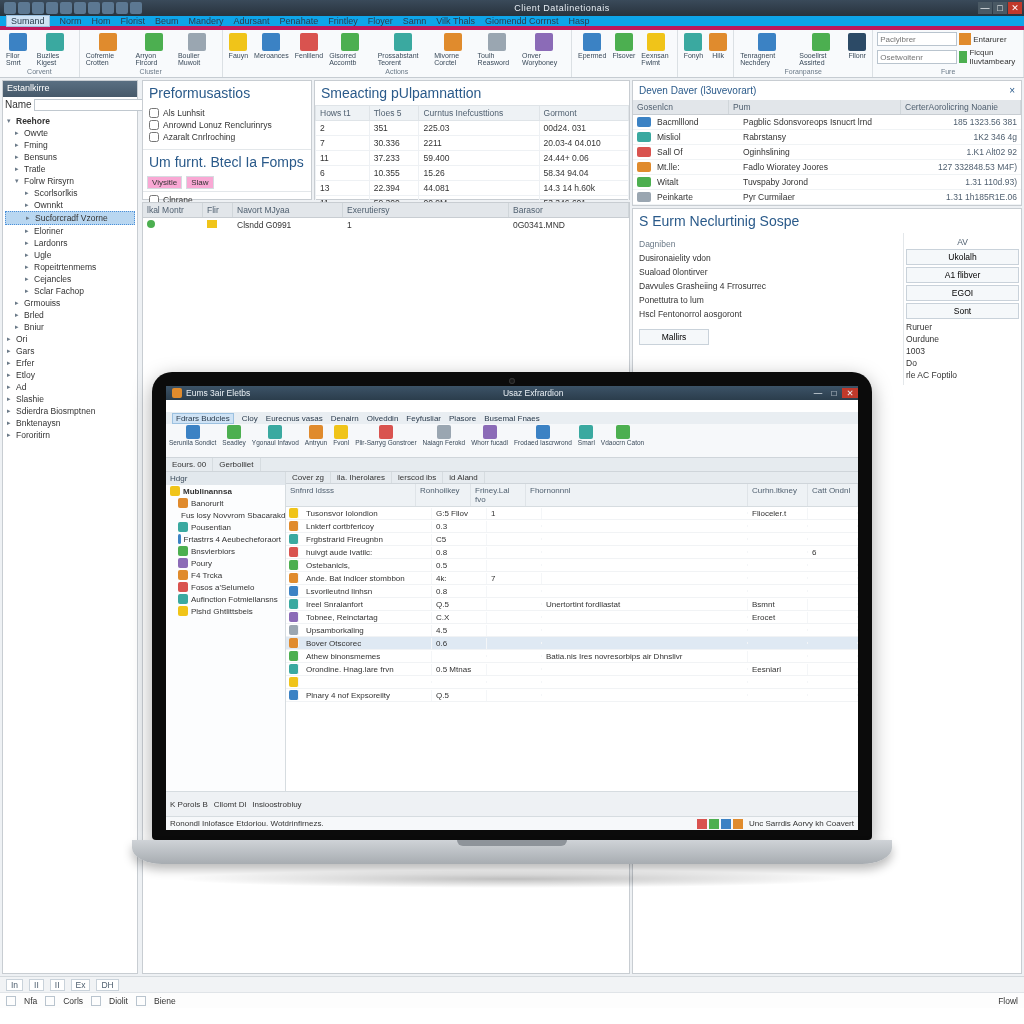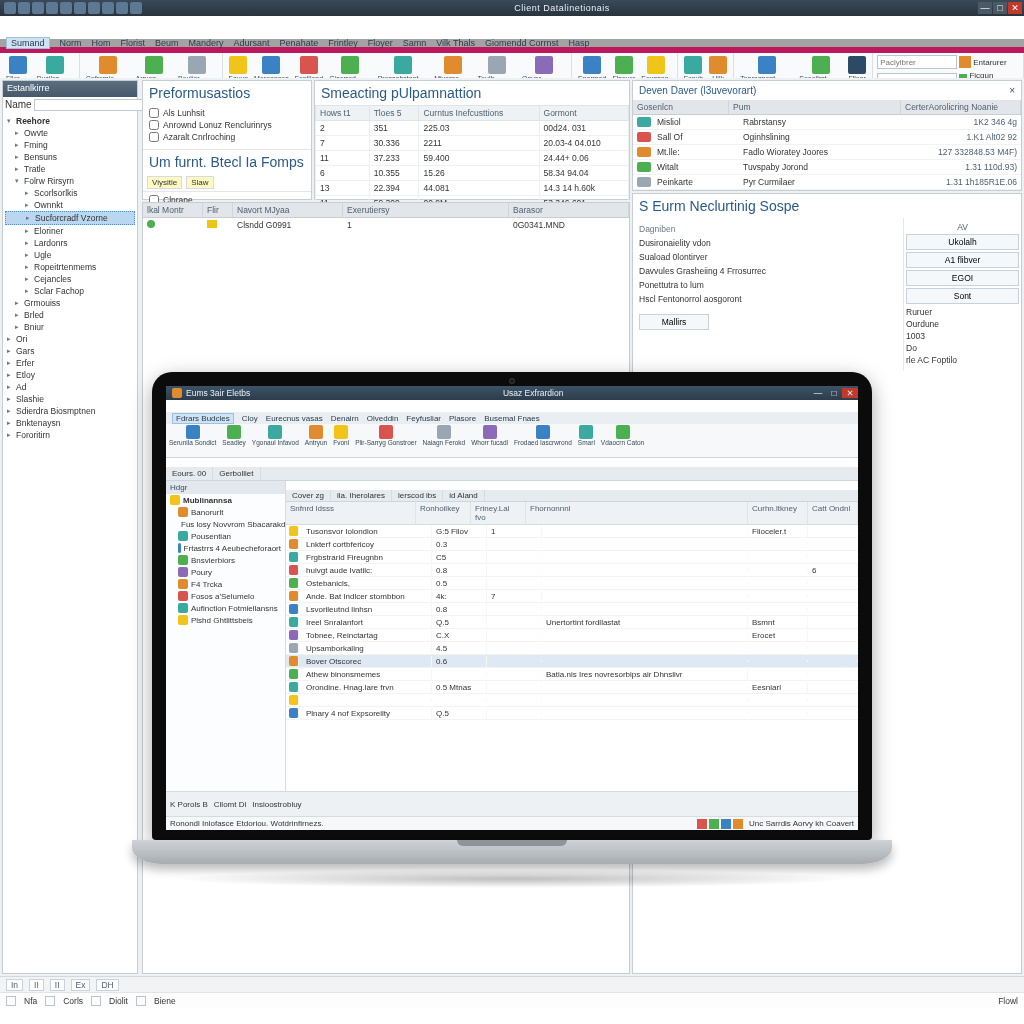--- a/index.html
+++ b/index.html
@@ -11,21 +11,21 @@
 
 .bg-title { height: 16px; background: linear-gradient(#3a4a5a,#28333d); display:flex; align-items:center; color:#e8eef4; font-size:9px; }
 .bg-title .qat { display:flex; gap:2px; padding:0 4px; }
 .bg-title .qat span { width:12px; height:12px; background:#5c7892; border-radius:2px; display:inline-block; }
 .bg-title .cap { flex:1; text-align:center; letter-spacing:.5px; }
 .bg-title .win { display:flex; gap:1px; padding-right:2px; }
 .bg-title .win span { width:14px; height:12px; display:inline-flex; align-items:center; justify-content:center; font-size:9px; background:#4a5964; color:#fff; }
 .bg-title .win .close { background:#c0392b; }
 
 
-.bg-menu { height:14px; background:#a3a3a3; border-bottom:6px solid #be185d; display:flex; gap:10px; padding:0 6px; font-size:9px; color:#2a3b4c; align-items:center;margin-top:23px; }
+.bg-menu { height:14px; background:#0ea5e9; border-bottom:4px solid #be185d; display:flex; gap:10px; padding:0 6px; font-size:9px; color:#2a3b4c; align-items:center; }
 .bg-menu span:first-child { background:#cfe3f5; padding:0 4px; border:1px solid #9cc1e0; }
 
 
 .bg-ribbon { height:48px; background:#f8fafc; border-bottom:1px solid #c6ccd2; display:flex; }
 .rb-group { border-right:1px solid #dbe0e4; padding:2px 4px; display:flex; flex-direction:column; justify-content:space-between; }
 .rb-icons { display:flex; gap:2px; }
 .rb-btn { display:flex; flex-direction:column; align-items:center; gap:1px; padding:1px 2px; font-size:7px; color:#3a4a5a; }
 .rb-btn .ic { width:18px; height:18px; border-radius:2px; display:block; }
 .rb-lbl { font-size:7px; color:#6b7a88; text-align:center; }
 .rb-input { width:80px; height:14px; border:1px solid #b9c4ce; font-size:8px; padding:0 2px; background:#fff; }
@@ -46,21 +46,21 @@
 .tree .d1{ padding-left:10px; } .tree .d2{ padding-left:20px; }
 
 
 .bg-mid { flex:1; display:flex; flex-direction:column; gap:2px; margin:2px; min-width:0;}
 .panel { background:#fff; border:1px solid #c8cdd2; }
 .panel .p-title{ font-size:14px; color:#2a5a8a; padding:4px 6px; }
 .chk-list { padding:2px 6px 6px; }
 .chk-item { display:flex; align-items:center; gap:4px; font-size:8.5px; padding:1px 0; }
 .chk-item input{ width:10px; height:10px; }
 .mini-tb{ display:flex; gap:4px; padding:2px 4px; border-bottom:1px solid #e3e7ea; }
-.mini-tb span{ font-size:8px; padding:1px 4px; border:1px solid #d6dbe0; background:#fef9c3; }
+.mini-tb span{ font-size:8px; padding:1px 4px; border:1px solid #d6dbe0; background:#f9a8d4; }
 .grid{ width:100%; border-collapse:collapse; font-size:8.5px; }
 .grid th{ background:#eef2f5; border:1px solid #dfe4e8; padding:2px 4px; font-weight:normal; text-align:left; color:#506070;}
 .grid td{ border:1px solid #eef1f4; padding:2px 4px; }
 .grid-hdr{ display:flex; background:#e2e6ea; border-bottom:1px solid #c8cdd2; }
 .grid-hdr span{ font-size:8.5px; padding:2px 4px; border-right:1px solid #d0d6da; color:#506070; }
 
 
 .bg-right{ width:390px; display:flex; flex-direction:column; gap:2px; margin:2px 2px 2px 0; }
 .dr-title{ font-size:10px; color:#2a5a8a; padding:4px 6px; display:flex; justify-content:space-between; }
 .dr-sections{ display:flex; }
@@ -91,21 +91,21 @@
 .fg-title .cap{ padding:0 6px; display:flex; align-items:center; gap:4px; }
 .fg-title .mid{ flex:1; text-align:center; }
 .fg-title .win{ display:flex; }
 .fg-title .win span{ width:16px; text-align:center; }
 .fg-title .win .close{ background:#c0392b; }
 .fg-menu{ height:12px; background:#e9eef2; display:flex; gap:8px; padding:0 6px; font-size:8px; align-items:center; color:#2a3b4c;margin-top:12px;}
 .fg-menu span:first-child{ background:#cfe3f5; padding:0 3px; border:1px solid #9cc1e0;}
 .fg-ribbon{ height:34px; background:#f6f8fa; border-bottom:1px solid #cfd5da; display:flex; }
 .fg-rbtn{ display:flex; flex-direction:column; align-items:center; font-size:6.5px; color:#3a4a5a; padding:1px 3px; }
 .fg-rbtn .ic{ width:14px; height:14px; border-radius:2px; }
-.fg-tabs{ height:14px; background:#e6ebef; display:flex; font-size:8px; border-bottom:1px solid #cfd5da;margin-top:9px;}
+.fg-tabs{ height:14px; background:#e6ebef; display:flex; font-size:8px; border-bottom:1px solid #cfd5da;}
 .fg-tabs span{ padding:0 6px; border-right:1px solid #d6dce0; display:flex; align-items:center; }
 
 .fg-body{ flex:1; display:flex; min-height:0; }
 .fg-nav{ width:120px; border-right:1px solid #d6dce0; background:#fcfdfe; overflow:hidden; }
 .fg-nav .hdr{ background:#e2e8ed; font-size:8px; padding:2px 4px; color:#3a4a5a; }
 .fg-tree .n{ display:flex; align-items:center; gap:3px; padding:1px 4px; font-size:8px; white-space:nowrap;}
 .fg-tree .n .tic{ width:10px; height:10px; border-radius:2px; }
 .fg-tree .d1{ padding-left:12px; }
 
 .fg-grid-wrap{ flex:1; display:flex; flex-direction:column; min-width:0; }
@@ -530,20 +530,26 @@
           <span>Deven Daver (l3uvevorart)</span>
           <span>×</span>
         </div>
         <div class="grid-hdr" id="driver-hdr">
             <span style="width: 96px;">Gosenlcn</span>
             <span style="flex: 1 1 0%;">Pum</span>
             <span style="width: 120px;">CerterAorolicring Noanie</span>
           </div>
         <div id="driver-rows">
             <div class="det-row">
+              <span class="dic ic-blue"></span>
+              <span class="c1">Bacmlllond</span>
+              <span class="c2">Pagblic Sdonsvoreops Isnucrt lrnd</span>
+              <span class="c3">185 1323.56 381</span>
+            </div>
+            <div class="det-row">
               <span class="dic ic-teal"></span>
               <span class="c1">Misliol</span>
               <span class="c2">Rabrstansy</span>
               <span class="c3">1K2 346 4g</span>
             </div>
             <div class="det-row">
               <span class="dic ic-red"></span>
               <span class="c1">Sall Of</span>
               <span class="c2">Oginhslining</span>
               <span class="c3">1.K1 Alt02 92</span>

